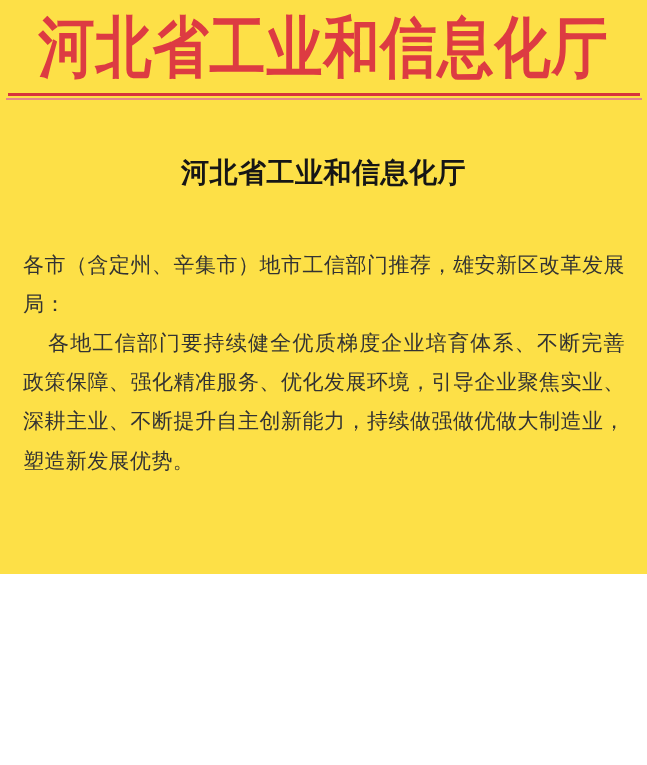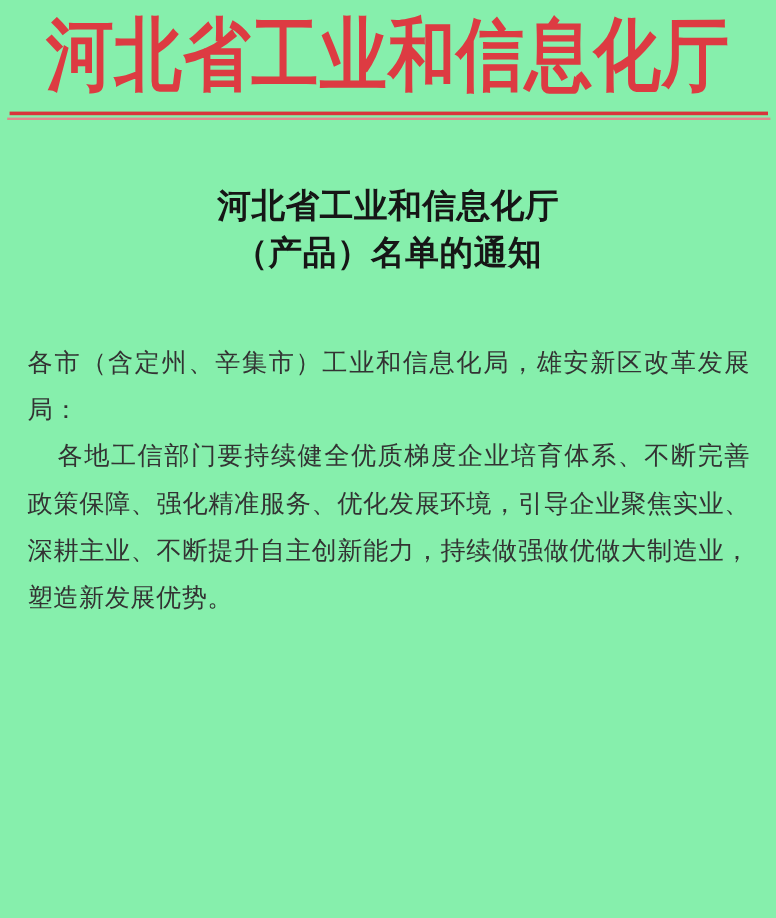--- a/index.html
+++ b/index.html
@@ -3,24 +3,24 @@
 <meta charset="utf-8">
 <style>
   html, body {
     margin: 0;
     padding: 0;
     background: #ffffff;
   }
   .page {
     position: relative;
     width: 647px;
-    height: 765px;
-    background: #86efac;
+    height: 574px;
+    background: #fde047;
     overflow: hidden;
-    font-family: Liberation Serif, serif;
+    font-family: Liberation Sans, sans-serif;
   }
   
   .letterhead {
     padding-top: 8px;
     text-align: center;
   }
   .agency-name {
     display: inline-block;
     font-size: 56px;
     font-weight: 700;
@@ -76,21 +76,20 @@
 <div class="page">
 
   <header class="letterhead">
     <div class="agency-name">河北省工业和信息化厅</div>
     <div class="rule-thick"></div>
     <div class="rule-thin"></div>
   </header>
 
   <h1 class="doc-title">
     <div>河北省工业和信息化厅</div>
-    <div>（产品）名单的通知</div>
   </h1>
 
   <section class="doc-body">
-    <p>各市（含定州、辛集市）工业和信息化局，雄安新区改革发展局：</p>
+    <p>各市（含定州、辛集市）地市工信部门推荐，雄安新区改革发展局：</p>
     <p class="indent">各地工信部门要持续健全优质梯度企业培育体系、不断完善政策保障、强化精准服务、优化发展环境，引导企业聚焦实业、深耕主业、不断提升自主创新能力，持续做强做优做大制造业，塑造新发展优势。</p>
   </section>
 
 </div>
 
 </body></html>

